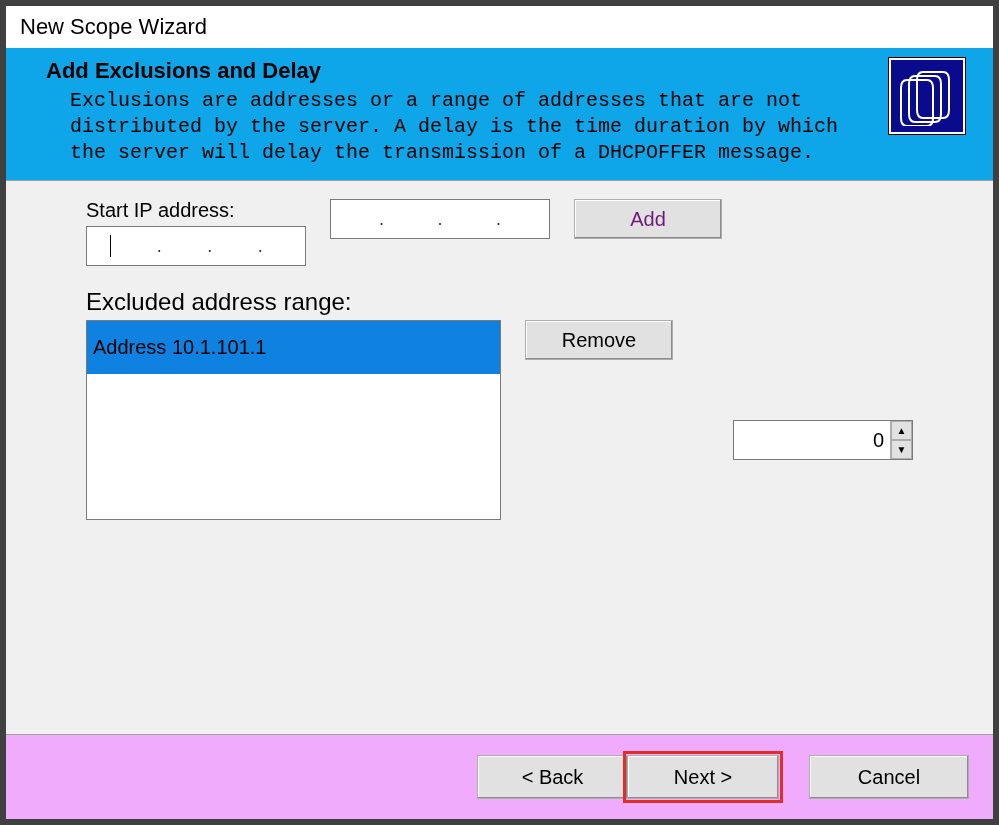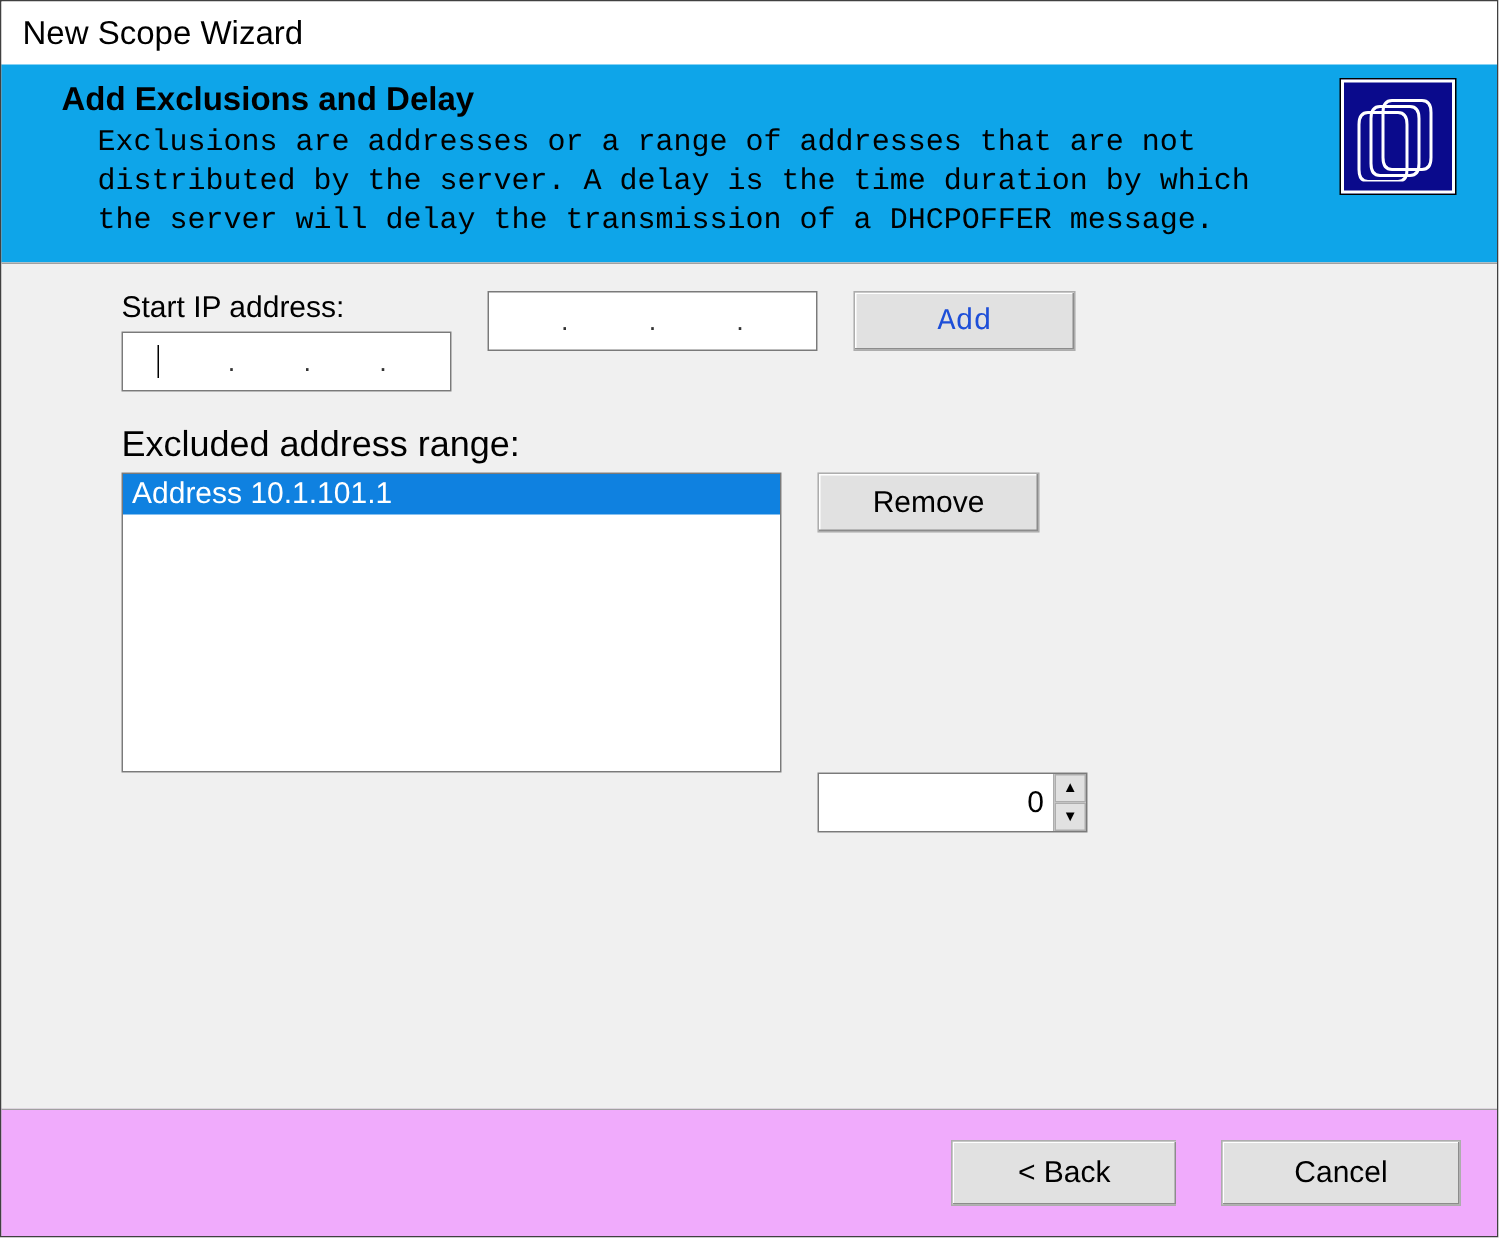--- a/index.html
+++ b/index.html
@@ -9,21 +9,21 @@
     }
     body {
       font-family: "Segoe UI", Tahoma, Arial, sans-serif;
       font-size: 18px;
       color: #000;
       background: #fff;
     }
     .dialog {
       width: 999px;
       height: 825px;
-      border: 1px solid #404040;
+      border: 6px solid #404040;
       background: #fff;
       display: flex;
       flex-direction: column;
     }
     .header-top {
       padding: 8px 14px 8px 14px;
       background: #fff;
     }
     .window-title {
       font-size: 22px;
@@ -112,48 +112,47 @@
       box-shadow: inset -1px -1px 0 #8c8c8c, inset 1px 1px 0 #fff;
       background: #e1e1e1;
       font-family: inherit;
       font-size: 20px;
       height: 40px;
       width: 148px;
       cursor: pointer;
       text-align: center;
     }
     .btn-disabled {
-      color: #1d4ed8;
+      color: #701a75;
       box-shadow: inset -1px -1px 0 #8c8c8c, inset 1px 1px 0 #fff;
-      font-family: Liberation Mono, monospace;
     }
     .excluded-label {
       font-size: 24px;
       margin-bottom: 4px;
     }
     .listbox {
       width: 440px;
       height: 200px;
       background: #fff;
       border: 1px solid #7a7a7a;
     }
     .listbox-item {
       background: #0f81e0;
-      color: #ffffff;
-      font-size: 20px;
-      padding: 2px 6px;
+      color: #000000;
+      font-size: 20px;
+      padding: 15px 6px;
     }
     .row-excluded {
       display: flex;
       gap: 24px;
       align-items: flex-start;
     }
     .right-col {
       display: flex;
-      flex-direction: column;
+      flex-direction: row;
       gap: 60px;
     }
     .subnet-wrap {
       margin-top: 100px;
     }
     .subnet-label {
       font-size: 20px;
       margin-bottom: 6px;
     }
     .spinner {
@@ -288,17 +287,18 @@
             </div>
           </div>
         </div>
       </div>
     </div>
   </div>
 
   <div class="footer">
     <div class="btn-group">
       <button class="btn btn-back">&lt; Back</button>
+      <button class="btn btn-next">Next &gt;</button>
     </div>
     <button class="btn btn-cancel">Cancel</button>
   </div>
 
 </div>
 
 </body></html>

